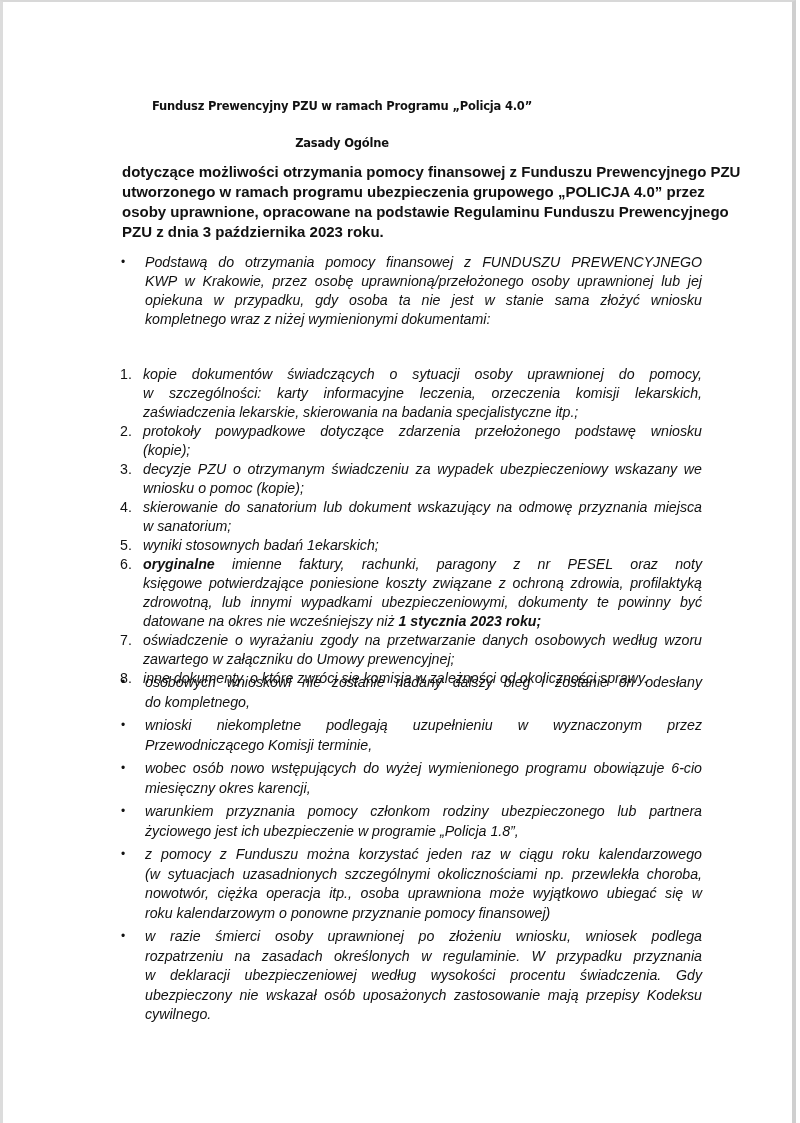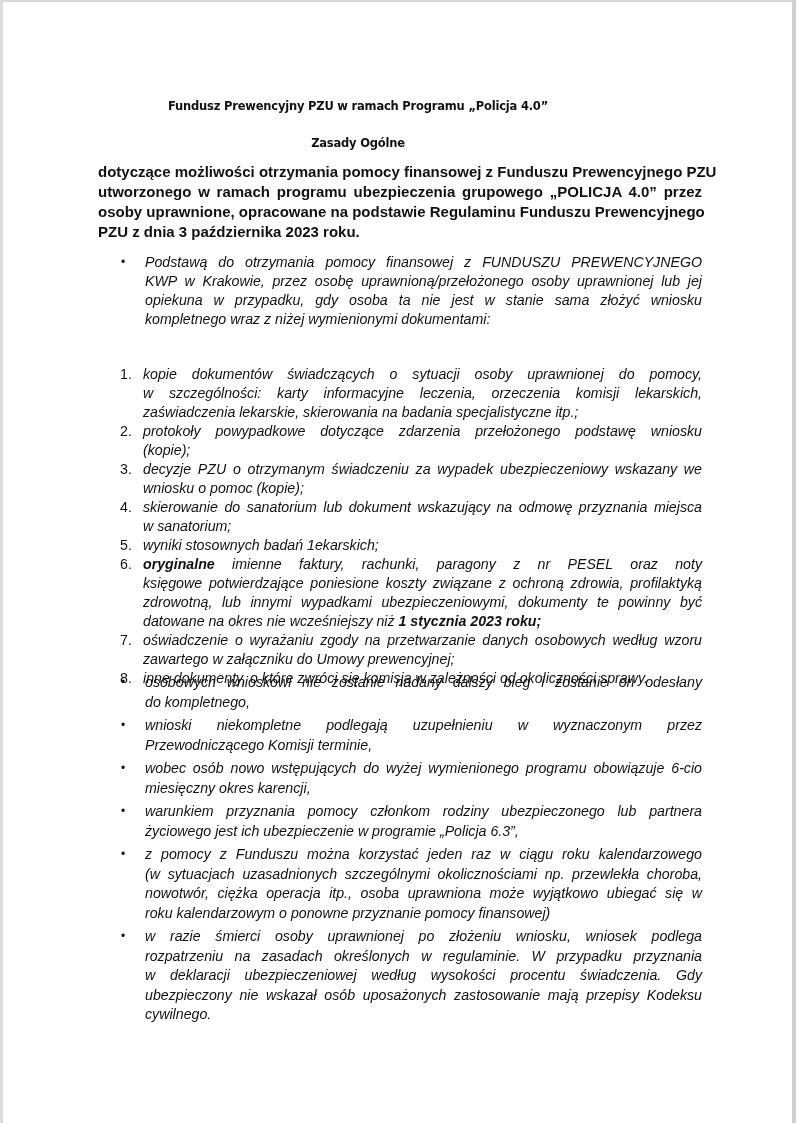--- a/index.html
+++ b/index.html
@@ -7,29 +7,29 @@
       width: 800px; height: 1123px; background: #ffffff; position: relative; overflow: hidden;
       font-family: "Liberation Sans", sans-serif; color: #111111;
     }
     .page-frame {
       position: absolute; left: 0; top: 0; width: 796px; height: 1123px;
       border-left: 3px solid #dcdcdc; border-top: 2px solid #d8d8d8; border-right: 4px solid #cfcfcf;
       box-sizing: border-box; background: #fff;
     }
     .title {
       position: absolute; left: 0; width: 684px; text-align: center;
-      font-family: "DejaVu Sans", sans-serif; font-weight: bold; font-size: 11.5px; letter-spacing: -0.2px; padding-left: 16px;
+      font-family: "DejaVu Sans", sans-serif; font-weight: bold; font-size: 11.5px; letter-spacing: -0.2px;
     }
     .title.t1 { top: 99px; }
     .title.t2 { top: 136px; }
     .intro {
       position: absolute; left: 98px; top: 162px; width: 604px;
       font-weight: bold; font-size: 15px; line-height: 20px; text-align: justify;
     }
-    .intro .line { display: block; text-align: justify; text-align-last: justify; white-space: nowrap; }
+    .intro .line { display: block; text-align: justify; text-align-last: justify; white-space: nowrap; margin-left: 24px; }
     .intro .line.last { text-align-last: left; }
     .block {
       position: absolute; left: 120px; width: 582px; font-size: 14.2px; line-height: 19px;
     }
     .row { position: relative; padding-left: 25px; }
     .marker { position: absolute; left: 0; top: 0; }
     .bullet-dot { left: 1px; font-size: 12px; }
     .jl { display: block; text-align: justify; text-align-last: justify; white-space: nowrap; font-style: italic; }
     .jl.end { text-align-last: left; }
     .num-row { position: relative; padding-left: 23px; }
@@ -117,21 +117,21 @@
     <span class="jl end">Przewodniczącego Komisji terminie,</span>
   </div>
   <div class="row" style="margin-bottom:4px;">
     <span class="marker bullet-dot" style="font-style:normal">•</span>
     <span class="jl">wobec osób nowo wstępujących do wyżej wymienionego programu obowiązuje 6-cio</span>
     <span class="jl end">miesięczny okres karencji,</span>
   </div>
   <div class="row" style="margin-bottom:4px;">
     <span class="marker bullet-dot" style="font-style:normal">•</span>
     <span class="jl">warunkiem przyznania pomocy członkom rodziny ubezpieczonego lub partnera</span>
-    <span class="jl end">życiowego jest ich ubezpieczenie w programie „Policja 6.3”,</span>
+    <span class="jl end">życiowego jest ich ubezpieczenie w programie „Policja 1.8”,</span>
   </div>
   <div class="row" style="margin-bottom:4px;">
     <span class="marker bullet-dot" style="font-style:normal">•</span>
     <span class="jl">z pomocy z Funduszu można korzystać jeden raz w ciągu roku kalendarzowego</span>
     <span class="jl">(w sytuacjach uzasadnionych szczególnymi okolicznościami np. przewlekła choroba,</span>
     <span class="jl">nowotwór, ciężka operacja itp., osoba uprawniona może wyjątkowo ubiegać się w</span>
     <span class="jl end">roku kalendarzowym o ponowne przyznanie pomocy finansowej)</span>
   </div>
   <div class="row">
     <span class="marker bullet-dot" style="font-style:normal">•</span>

